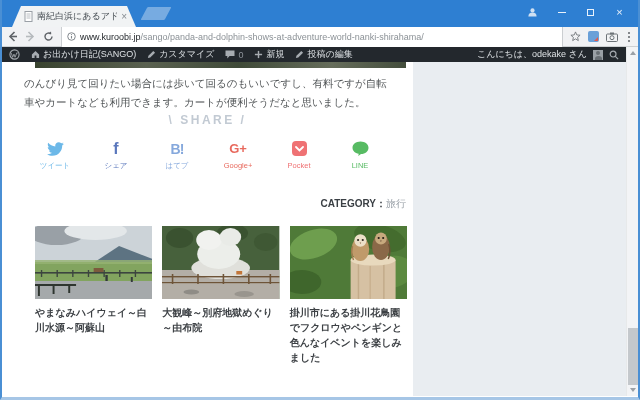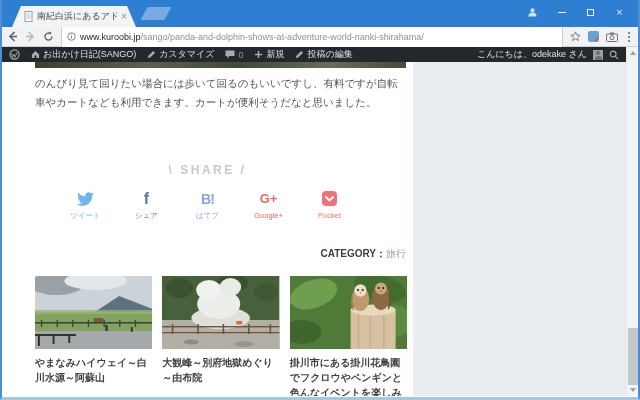--- a/index.html
+++ b/index.html
@@ -51,22 +51,22 @@
   .ab-right { margin-left: auto; display: flex; align-items: center; gap: 6px; }
   .avatar { width: 10px; height: 10px; background: #9aa0a5; position: relative; overflow: hidden; }
   .avatar::before { content: ""; position: absolute; left: 3px; top: 1.5px; width: 4px; height: 4px; border-radius: 50%; background: #686e73; }
   .avatar::after { content: ""; position: absolute; left: 1.5px; top: 6px; width: 7px; height: 5px; border-radius: 50% 50% 0 0; background: #686e73; }
 
   
   .page { position: absolute; top: 15px; left: 0; width: 624px; height: 334px; background: #fff; }
   .sidebar-gap { position: absolute; left: 411px; top: 0; width: 213px; height: 334px; background: #e9edf1; }
   .photo-strip { margin-left: 33px; width: 371px; height: 6px;
     background: linear-gradient(90deg, #39432f, #5a6150 30%, #3f4a38 55%, #666d5b 80%, #434d3c); }
-  .para { margin: 6px 0 0 33px; width: 371px; font-size: 10.5px; line-height: 1.85; color: #4f5355; }
-  .share-heading { width: 411px; margin-top: 50px; text-align: center;
+  .para { margin: 6px 0 0 22px; width: 371px; font-size: 10.5px; line-height: 1.85; color: #4f5355; }
+  .share-heading { width: 411px; text-align: center;
     font-size: 12px; letter-spacing: 2.5px; color: #c2cad3; font-weight: bold; }
   .share-row { width: 411px; margin-top: 13px; display: flex; justify-content: center; gap: 24px; }
   .share-btn { width: 37px; display: flex; flex-direction: column; align-items: center; gap: 3px; }
   .s-icon { height: 18px; display: flex; align-items: center; justify-content: center; font-weight: bold; }
   .s-glyph-f { font-size: 16px; }
   .s-glyph-b { font-size: 14px; letter-spacing: -1px; }
   .s-glyph-g { font-size: 13px; }
   .s-label { font-size: 7.5px; white-space: nowrap; }
   .pocket-box { width: 15px; height: 15px; border-radius: 4px; background: currentColor;
     display: flex; align-items: center; justify-content: center; }
@@ -252,20 +252,28 @@
         </div>
         <div class="share-btn" style="color: rgb(239, 114, 116); align-items: center;">
           <span class="s-icon">
             <span class="pocket-box">
                 <svg width="9" height="6" viewBox="0 0 9 6">
                   <path d="M1 1 L4.5 4.5 L8 1" fill="none" stroke="#fff" stroke-width="1.8" stroke-linecap="round"></path>
                 </svg>
               </span>
           </span>
           <span class="s-label">Pocket</span>
+        </div>
+        <div class="share-btn" style="color: rgb(87, 187, 99);">
+          <span class="s-icon">
+            <svg width="17" height="15" viewBox="0 0 17 15" fill="currentColor">
+                <path d="M8.5 0.5 C3.9 0.5 0.5 3.3 0.5 6.7 c0 3 2.6 5.5 6.2 6.1 l-0.4 2.2 2.7-1.9 c4.3-.2 7.5-2.9 7.5-6.4 C16.5 3.3 13.1 0.5 8.5 0.5 Z"></path>
+              </svg>
+          </span>
+          <span class="s-label">LINE</span>
         </div>
       </div>
 
       <div class="category">
         <span class="cat-label">CATEGORY：</span><span class="cat-value">旅行</span>
       </div>
 
       <div class="cards">
         <div class="card">
           <svg class="thumb" viewBox="0 0 120 73" preserveAspectRatio="none">

